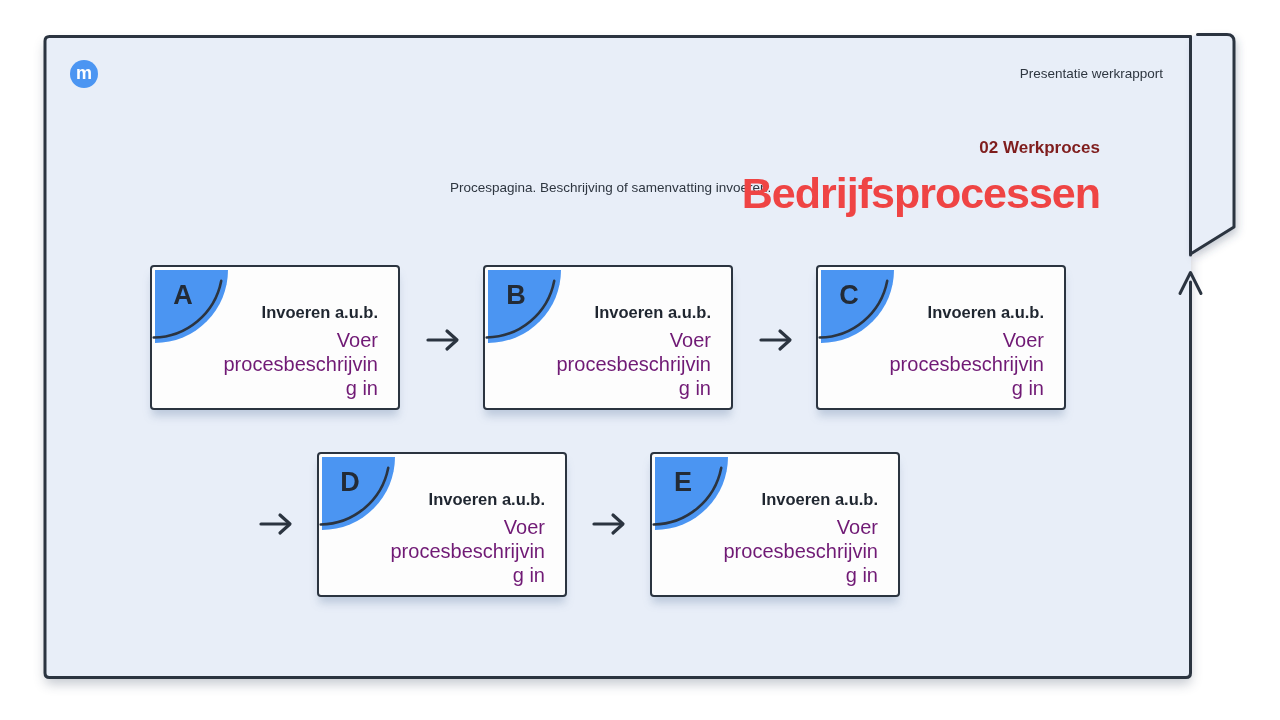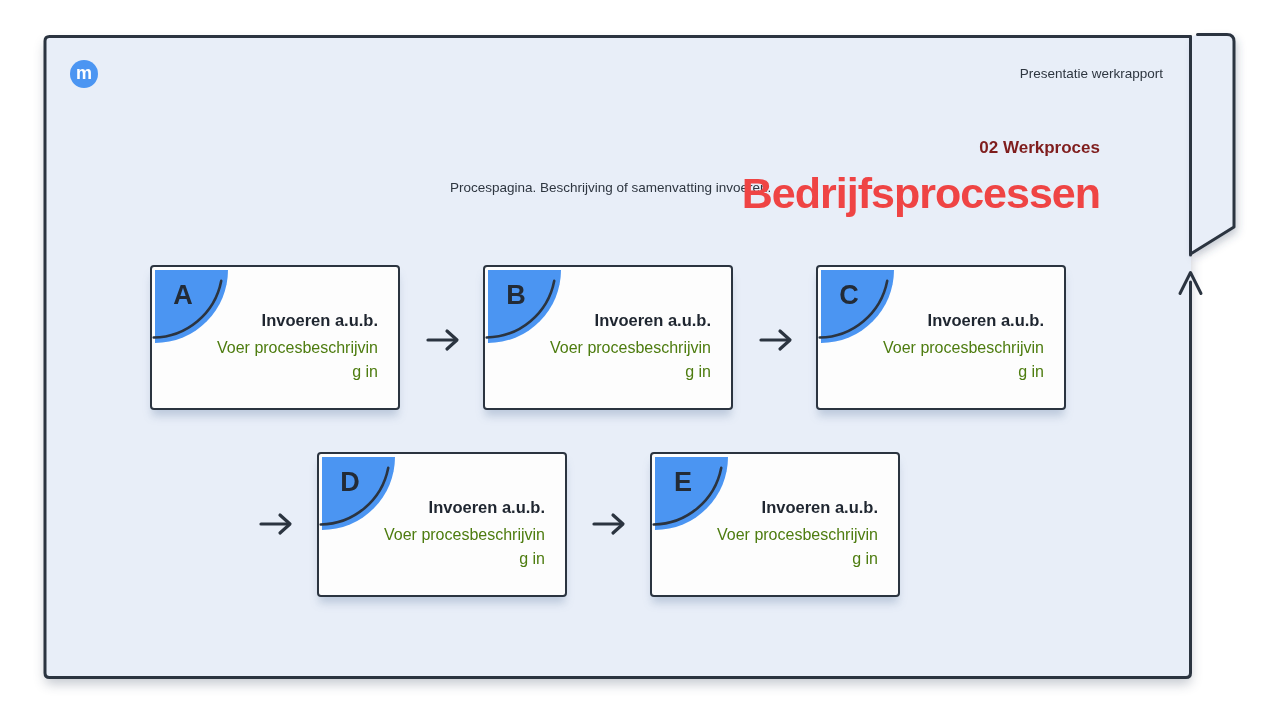--- a/index.html
+++ b/index.html
@@ -40,22 +40,22 @@
   .card-b{left:483px;top:265px;}
   .card-c{left:816px;top:265px;}
   .card-d{left:317px;top:452px;}
   .card-e{left:650px;top:452px;}
   .corner{position:absolute;left:-2.5px;top:-2.5px;overflow:visible;}
   .letter{
     position:absolute;left:12px;top:13px;width:38px;text-align:center;
     font-size:27px;font-weight:700;color:#232b36;
   }
   .card-text{position:absolute;top:36px;right:20px;left:58px;text-align:right;}
-  .card-title{font-size:16.5px;font-weight:700;color:#1f2630;margin:8px 0 6px 0;}
-  .card-body{font-size:16px;line-height:24px;color:#4d7c0f;white-space:pre-line;}
+  .card-title{font-size:16.5px;font-weight:700;color:#1f2630;margin:0 0 6px 0;}
+  .card-body{font-size:20px;line-height:24px;color:#701a75;white-space:pre-line;}
   .flow-arrow{position:absolute;width:40px;height:26px;}
   .fa-1{left:425px;top:327px;}
   .fa-2{left:758px;top:327px;}
   .fa-3{left:258px;top:511px;}
   .fa-4{left:591px;top:511px;}
 </style>
 </head>
 <body>
 
 <div class="canvas">

